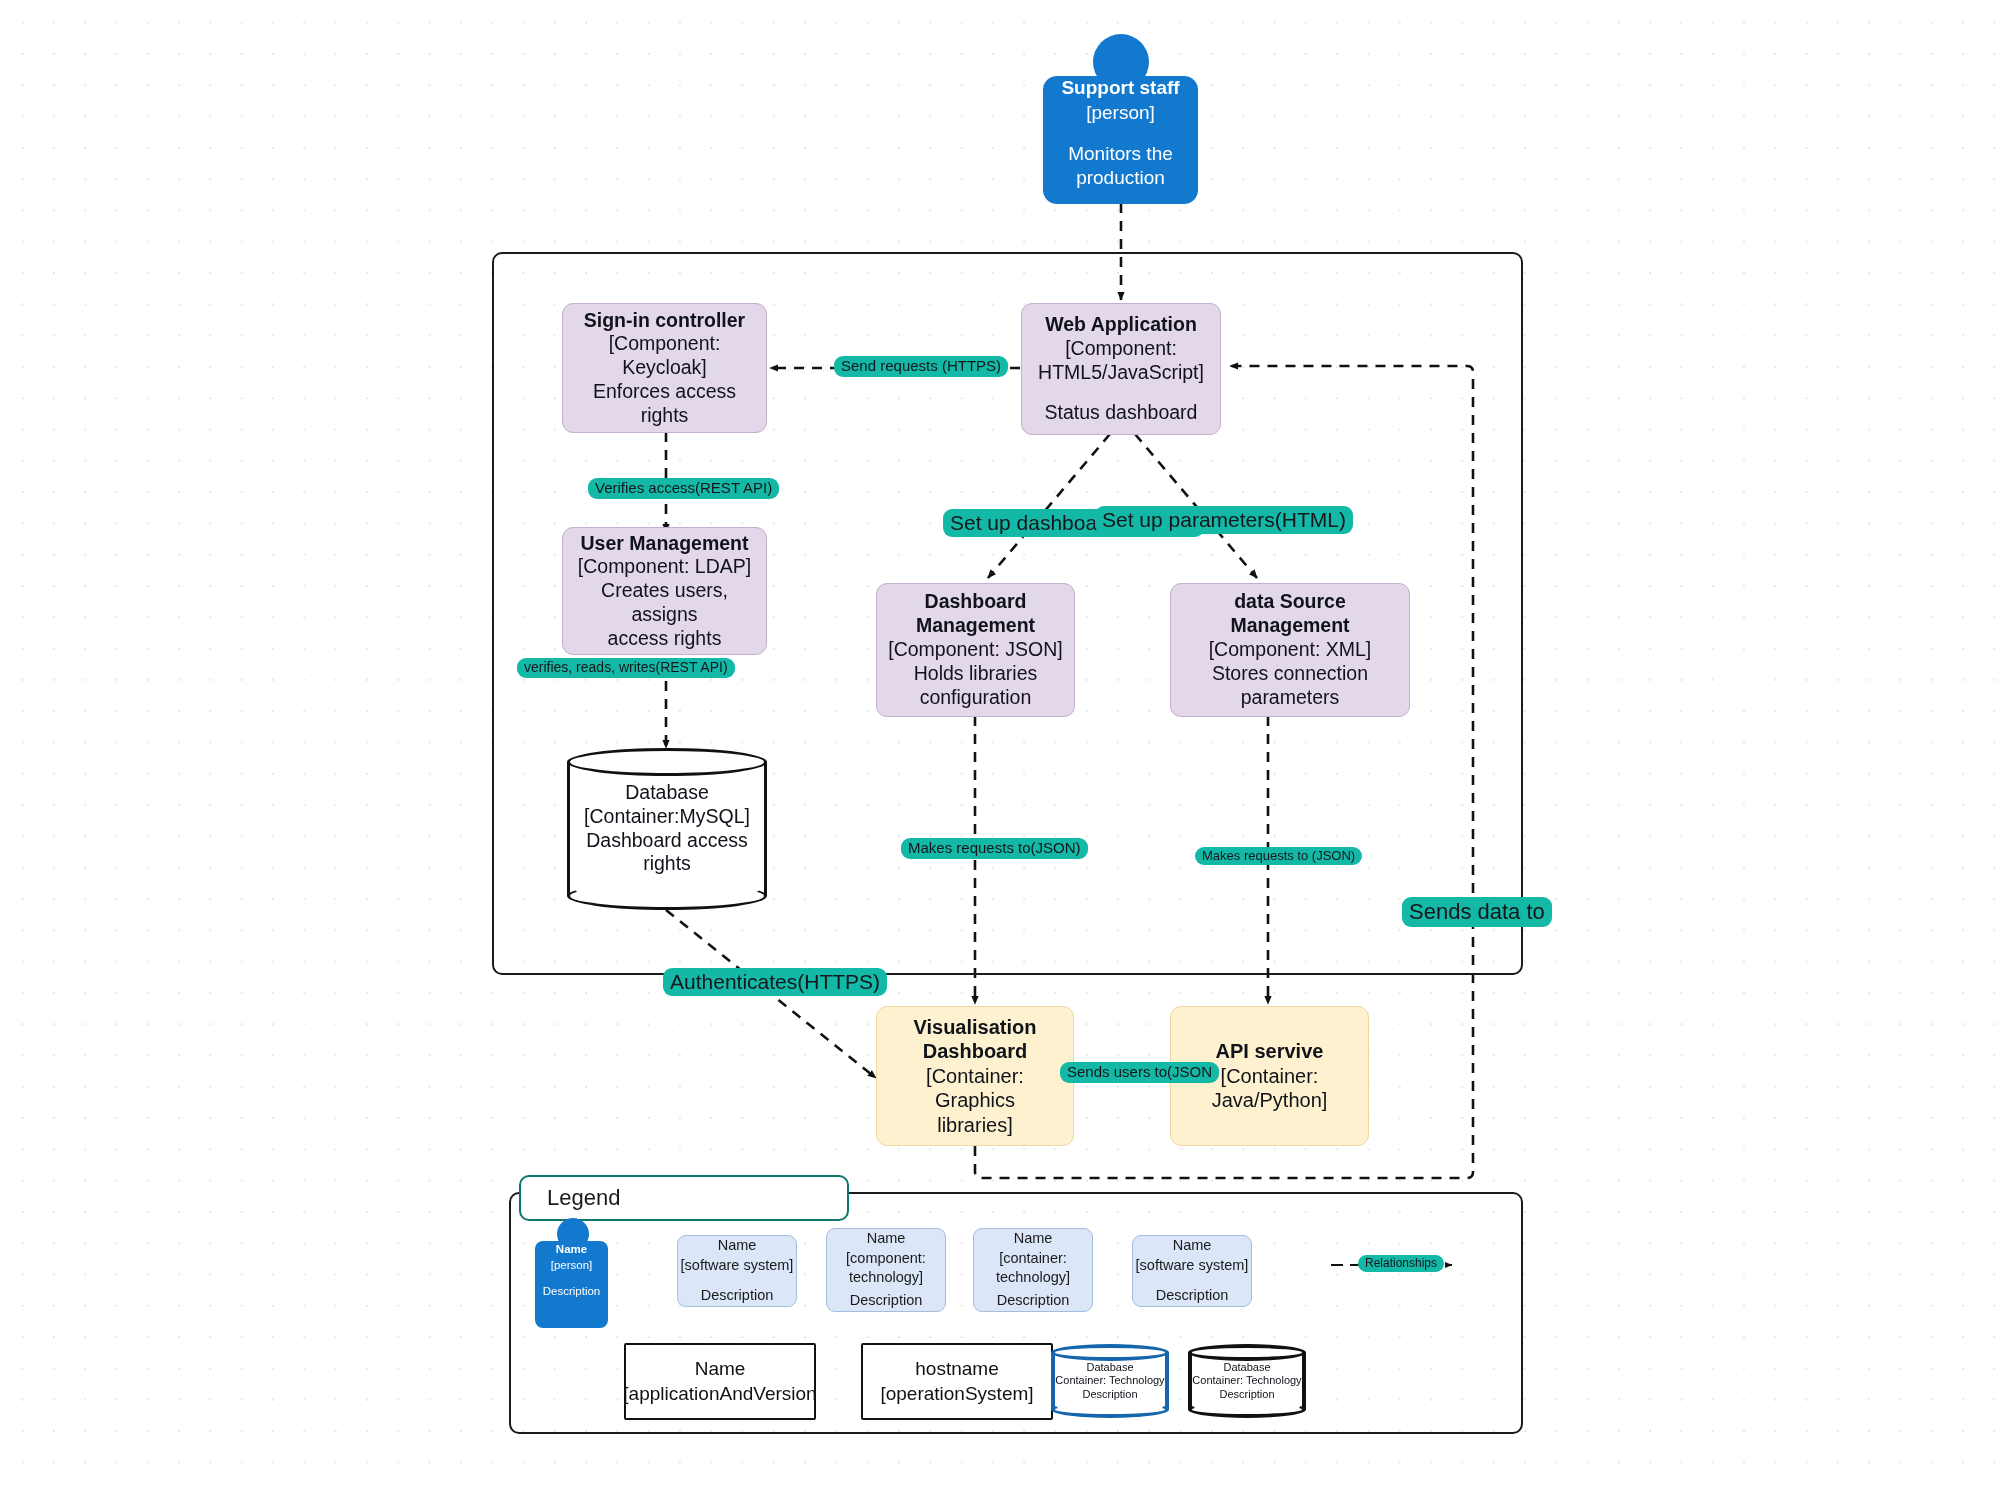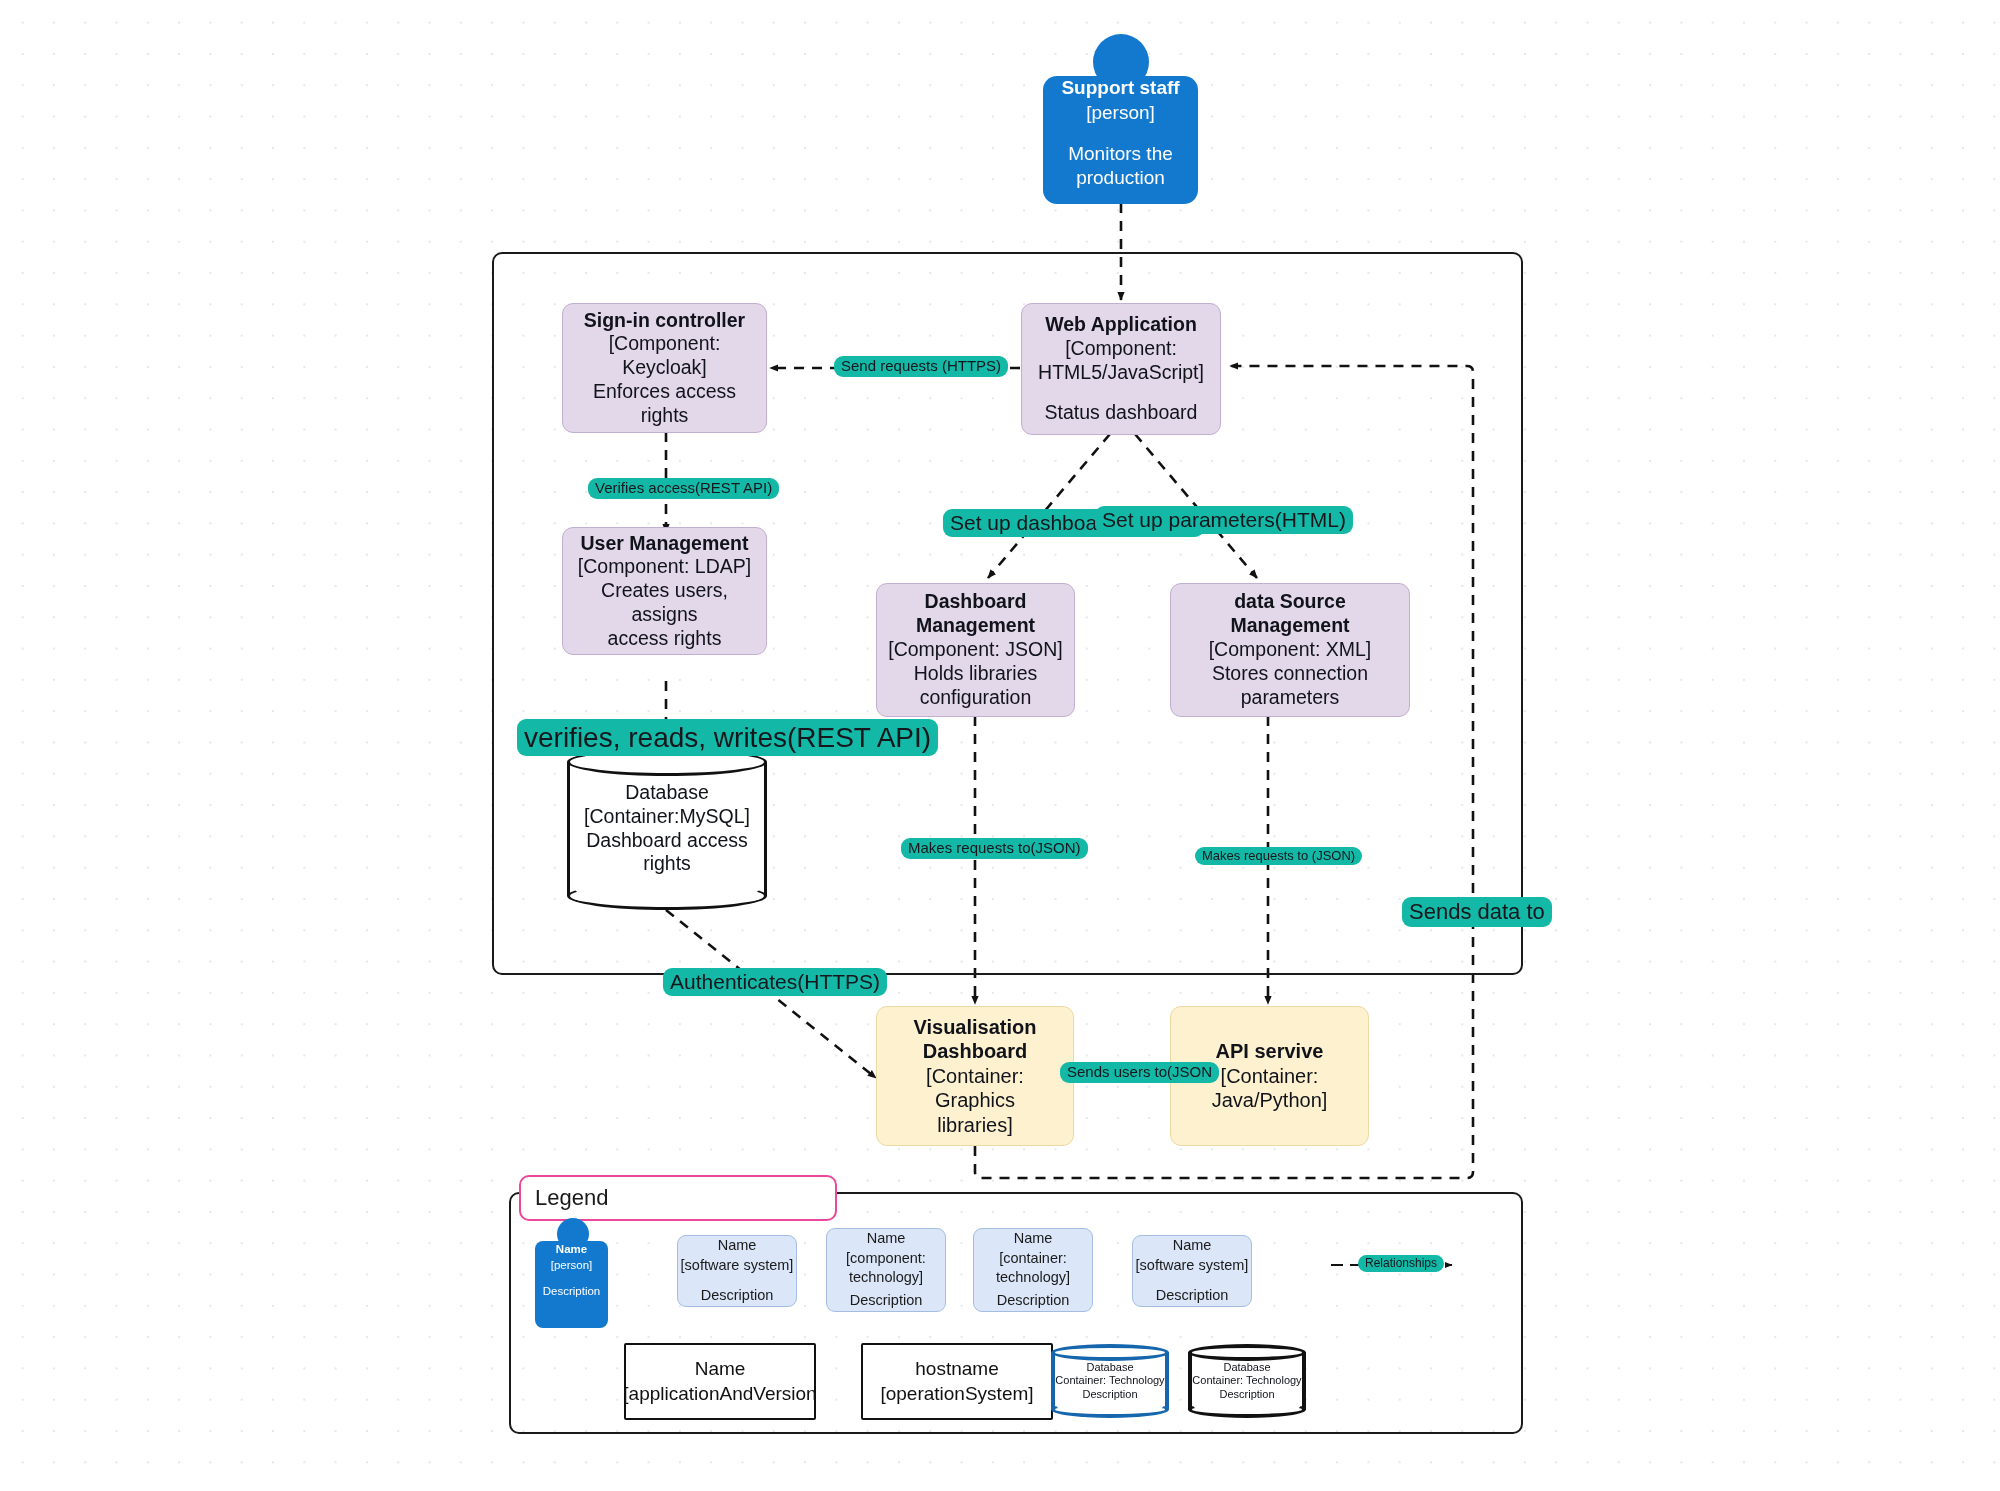--- a/index.html
+++ b/index.html
@@ -33,22 +33,22 @@
 
   
   .component{background:#e3d7ea;border:1.6px solid #c3afd0;border-radius:11px;
              padding:6px 8px;line-height:1.22;font-size:19.5px;text-align:center;}
   
   .containerbox{background:#fdf1cf;border:1.6px solid #ecd9a3;border-radius:11px;
              padding:6px 8px;line-height:1.22;font-size:20px;}
 
   
   .boundary{position:absolute;border:2px solid #1a1a1a;border-radius:10px;background:transparent;}
-  .legend-tab{position:absolute;border:2px solid #ec4899;border-radius:10px;background:#ffffff;
-              display:flex;align-items:center;padding-left:14px;font-size:22px;color:#1a1a1a;}
+  .legend-tab{position:absolute;border:2px solid #0f766e;border-radius:10px;background:#ffffff;
+              display:flex;align-items:center;padding-left:26px;font-size:22px;color:#1a1a1a;}
 
   
   .elabel{position:absolute;background:#14b8a6;border-radius:9px;padding:1px 7px;
           white-space:nowrap;color:#15171c;line-height:1.25;}
 
   
   .cyl{position:absolute;}
   .cyl .cbody{position:absolute;left:0;right:0;top:14px;bottom:14px;
               border-left:3.4px solid #111;border-right:3.4px solid #111;background:#fff;}
   .cyl .ctop{position:absolute;left:0;right:0;top:0;height:28px;border:3.4px solid #111;
@@ -185,21 +185,21 @@
   <div class="node containerbox" style="left:1170px;top:1006px;width:199px;height:140px;">
     <div class="n-title">API servive</div>
     <div class="n-tech">[Container:</div>
     <div class="n-tech">Java/Python]</div>
   </div>
 
   <div class="elabel" style="left:834px;top:356px;font-size:15px;">Send requests (HTTPS)</div>
 
   <div class="elabel" style="left:588px;top:478px;font-size:15px;">Verifies access(REST API)</div>
 
-  <div class="elabel" style="left:517px;top:719px;font-size:28px;text-align:center;">verifies, reads, writes(REST API)</div>
+  <div class="elabel" style="left:517px;top:658px;font-size:14px;text-align:center;">verifies, reads, writes(REST API)</div>
 
   <div class="elabel" style="left:943px;top:509px;font-size:21px;">Set up dashboards(HTML)</div>
 
   <div class="elabel" style="left:1095px;top:506px;font-size:21px;">Set up parameters(HTML)</div>
 
   <div class="elabel" style="left:901px;top:838px;font-size:15px;">Makes requests to(JSON)</div>
 
   <div class="elabel" style="left:1195px;top:847px;font-size:13px;">Makes requests to (JSON)</div>
 
   <div class="elabel" style="left:663px;top:968px;font-size:21px;">Authenticates(HTTPS)</div>

